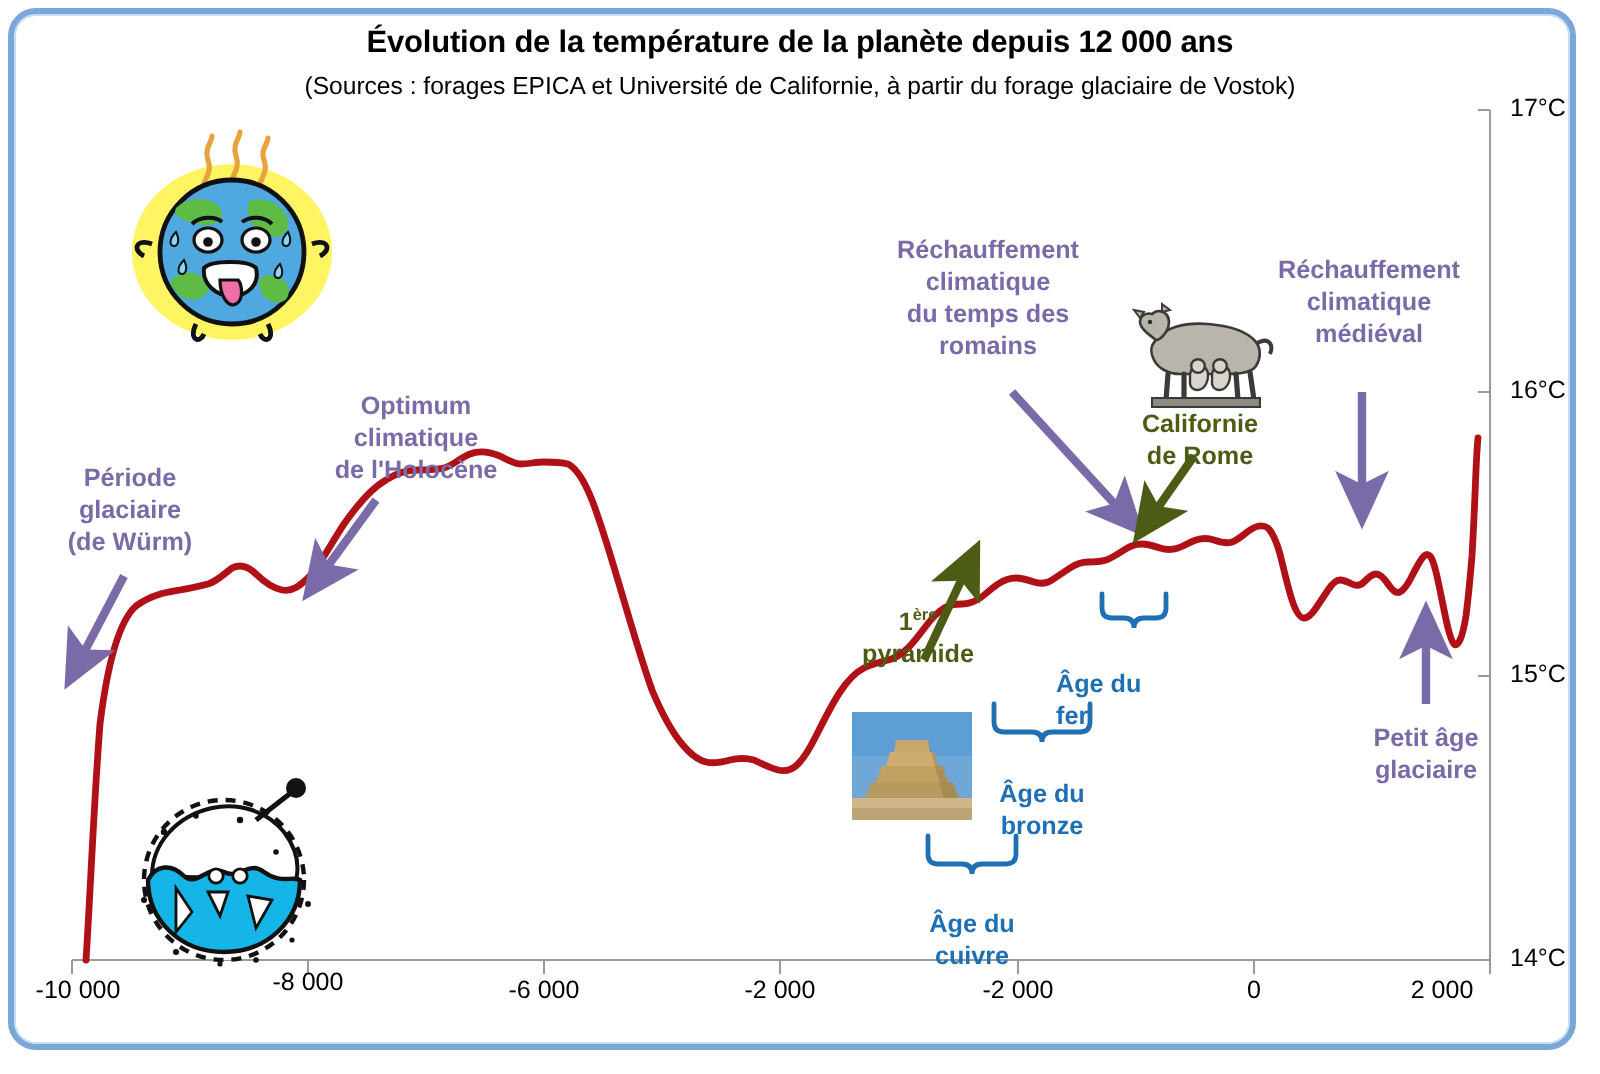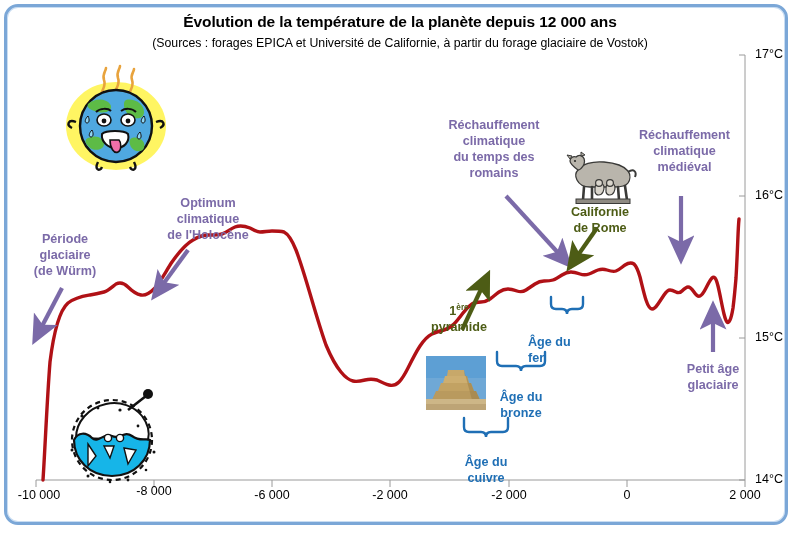--- a/index.html
+++ b/index.html
@@ -188,21 +188,21 @@
   <div class="abs ytick-label" style="left:755px;top:188px;">16°C</div>
   <div class="abs ytick-label" style="left:755px;top:330px;">15°C</div>
   <div class="abs ytick-label" style="left:755px;top:472px;">14°C</div>
 
   <div class="abs xtick-label" style="left:-6px;top:488px;">-10 000</div>
   <div class="abs xtick-label" style="left:109px;top:484px;">-8 000</div>
   <div class="abs xtick-label" style="left:227px;top:488px;">-6 000</div>
   <div class="abs xtick-label" style="left:345px;top:488px;">-2 000</div>
   <div class="abs xtick-label" style="left:464px;top:488px;">-2 000</div>
   <div class="abs xtick-label" style="left:582px;top:488px;">0</div>
-  <div class="abs xtick-label" style="left:700px;top:488px;">2 000</div>
+  <div class="abs xtick-label" style="left:676px;top:488px;">2 000</div>
 
   <div class="abs anno purple" style="left:10px;top:232px;width:110px;">
     <div>Période</div>
     <div>glaciaire</div>
     <div>(de Würm)</div>
   </div>
 
   <div class="abs anno purple" style="left:148px;top:196px;width:120px;">
     <div>Optimum</div>
     <div>climatique</div>

